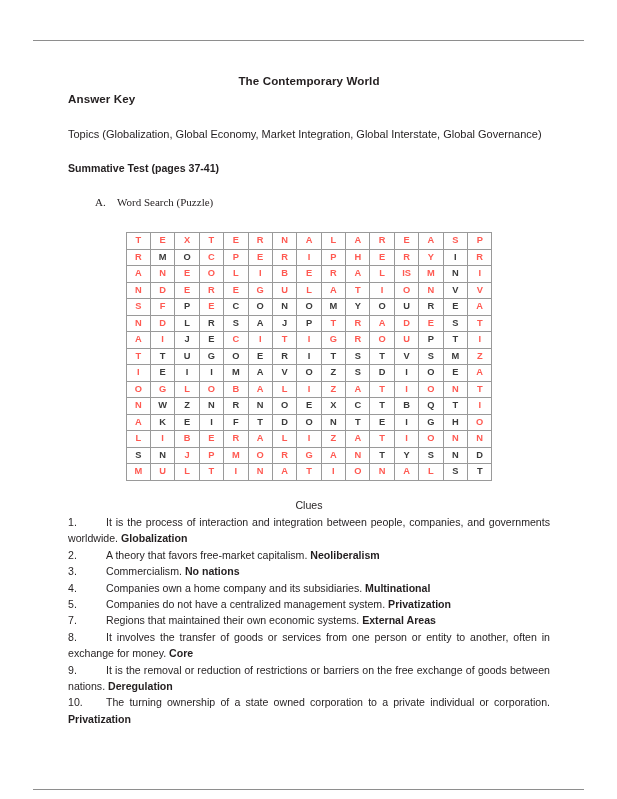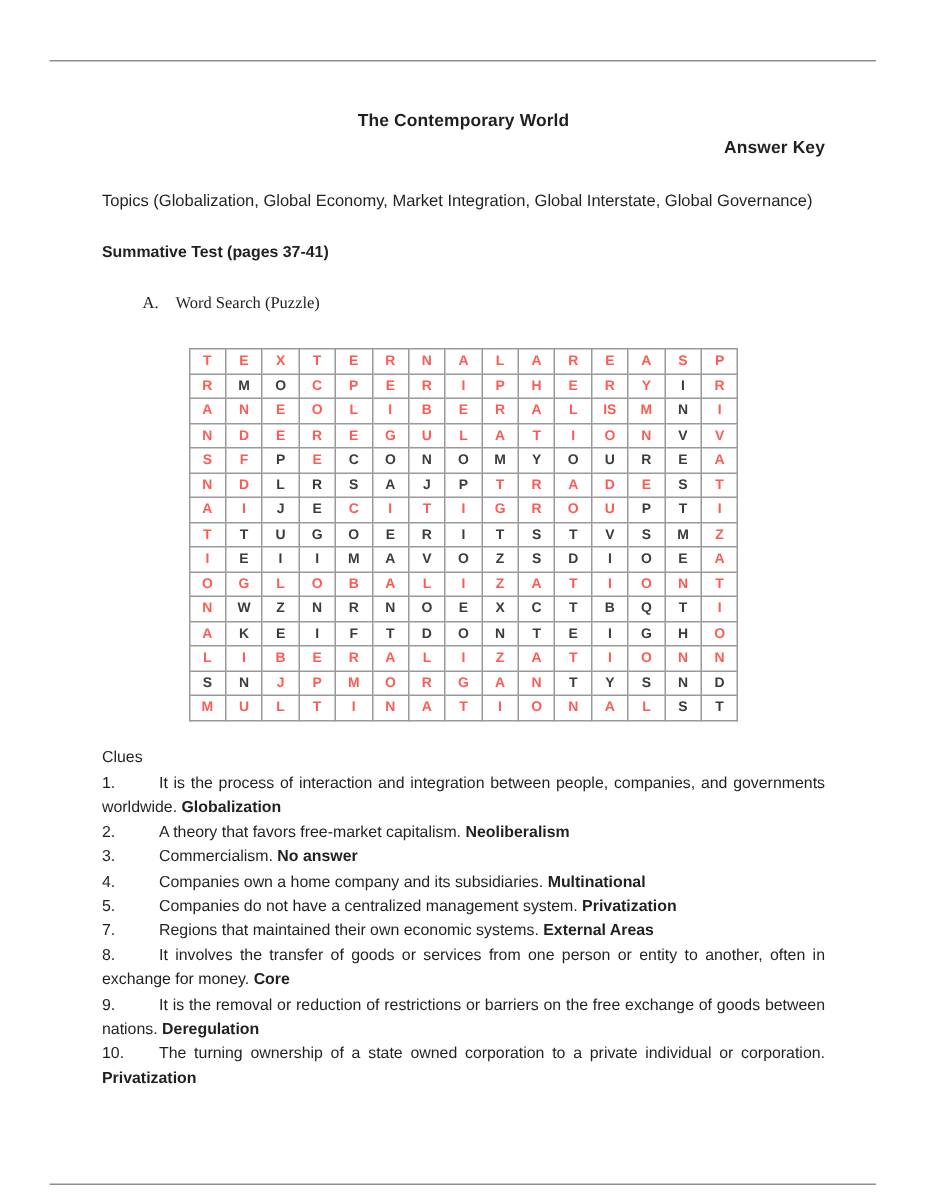--- a/index.html
+++ b/index.html
@@ -41,21 +41,21 @@
 
   .doc-title {
     text-align: center;
     font-weight: bold;
     font-size: 11.6px;
     line-height: 18px;
     letter-spacing: 0.1px;
     margin: 14px 0 0 0;
   }
   .doc-subtitle {
-    text-align: right;
+    text-align: left;
     font-weight: bold;
     font-size: 11.6px;
     line-height: 18px;
     letter-spacing: 0.1px;
     margin: 0 0 0 0;
   }
 
   .topics {
     margin-top: 18px;
     font-size: 11px;
@@ -112,20 +112,21 @@
   }
 
   
   .clues {
     margin-top: 16px;
     font-size: 10.6px;
     line-height: 16.4px;
   }
   .clues .clues-head {
     margin-bottom: 1px;
+    text-align: center;
   }
   .clue {
     text-align: justify;
     text-align-last: left;
     margin: 0;
   }
   .clue .num {
     display: inline-block;
     width: 38px;
   }
@@ -427,21 +428,21 @@
             </tr>
           </tbody>
       </table>
     </div>
 
     <div class="clues">
       <div class="clues-head">Clues</div>
       <div id="clues-list">
           <div class="clue"><span class="num">1.</span><span>It is the process of interaction and integration between people, companies, and governments worldwide. </span><b>Globalization</b></div>
           <div class="clue"><span class="num">2.</span><span>A theory that favors free-market capitalism. </span><b>Neoliberalism</b></div>
-          <div class="clue"><span class="num">3.</span><span>Commercialism. </span><b>No answer</b></div>
+          <div class="clue"><span class="num">3.</span><span>Commercialism. </span><b>No nations</b></div>
           <div class="clue"><span class="num">4.</span><span>Companies own a home company and its subsidiaries. </span><b>Multinational</b></div>
           <div class="clue"><span class="num">5.</span><span>Companies do not have a centralized management system. </span><b>Privatization</b></div>
           <div class="clue"><span class="num">7.</span><span>Regions that maintained their own economic systems. </span><b>External Areas</b></div>
           <div class="clue"><span class="num">8.</span><span>It involves the transfer of goods or services from one person or entity to another, often in exchange for money. </span><b>Core</b></div>
           <div class="clue"><span class="num">9.</span><span>It is the removal or reduction of restrictions or barriers on the free exchange of goods between nations. </span><b>Deregulation</b></div>
           <div class="clue"><span class="num">10.</span><span>The turning ownership of a state owned corporation to a private individual or corporation.  </span><b>Privatization</b></div>
         </div>
     </div>
 
   </div>

